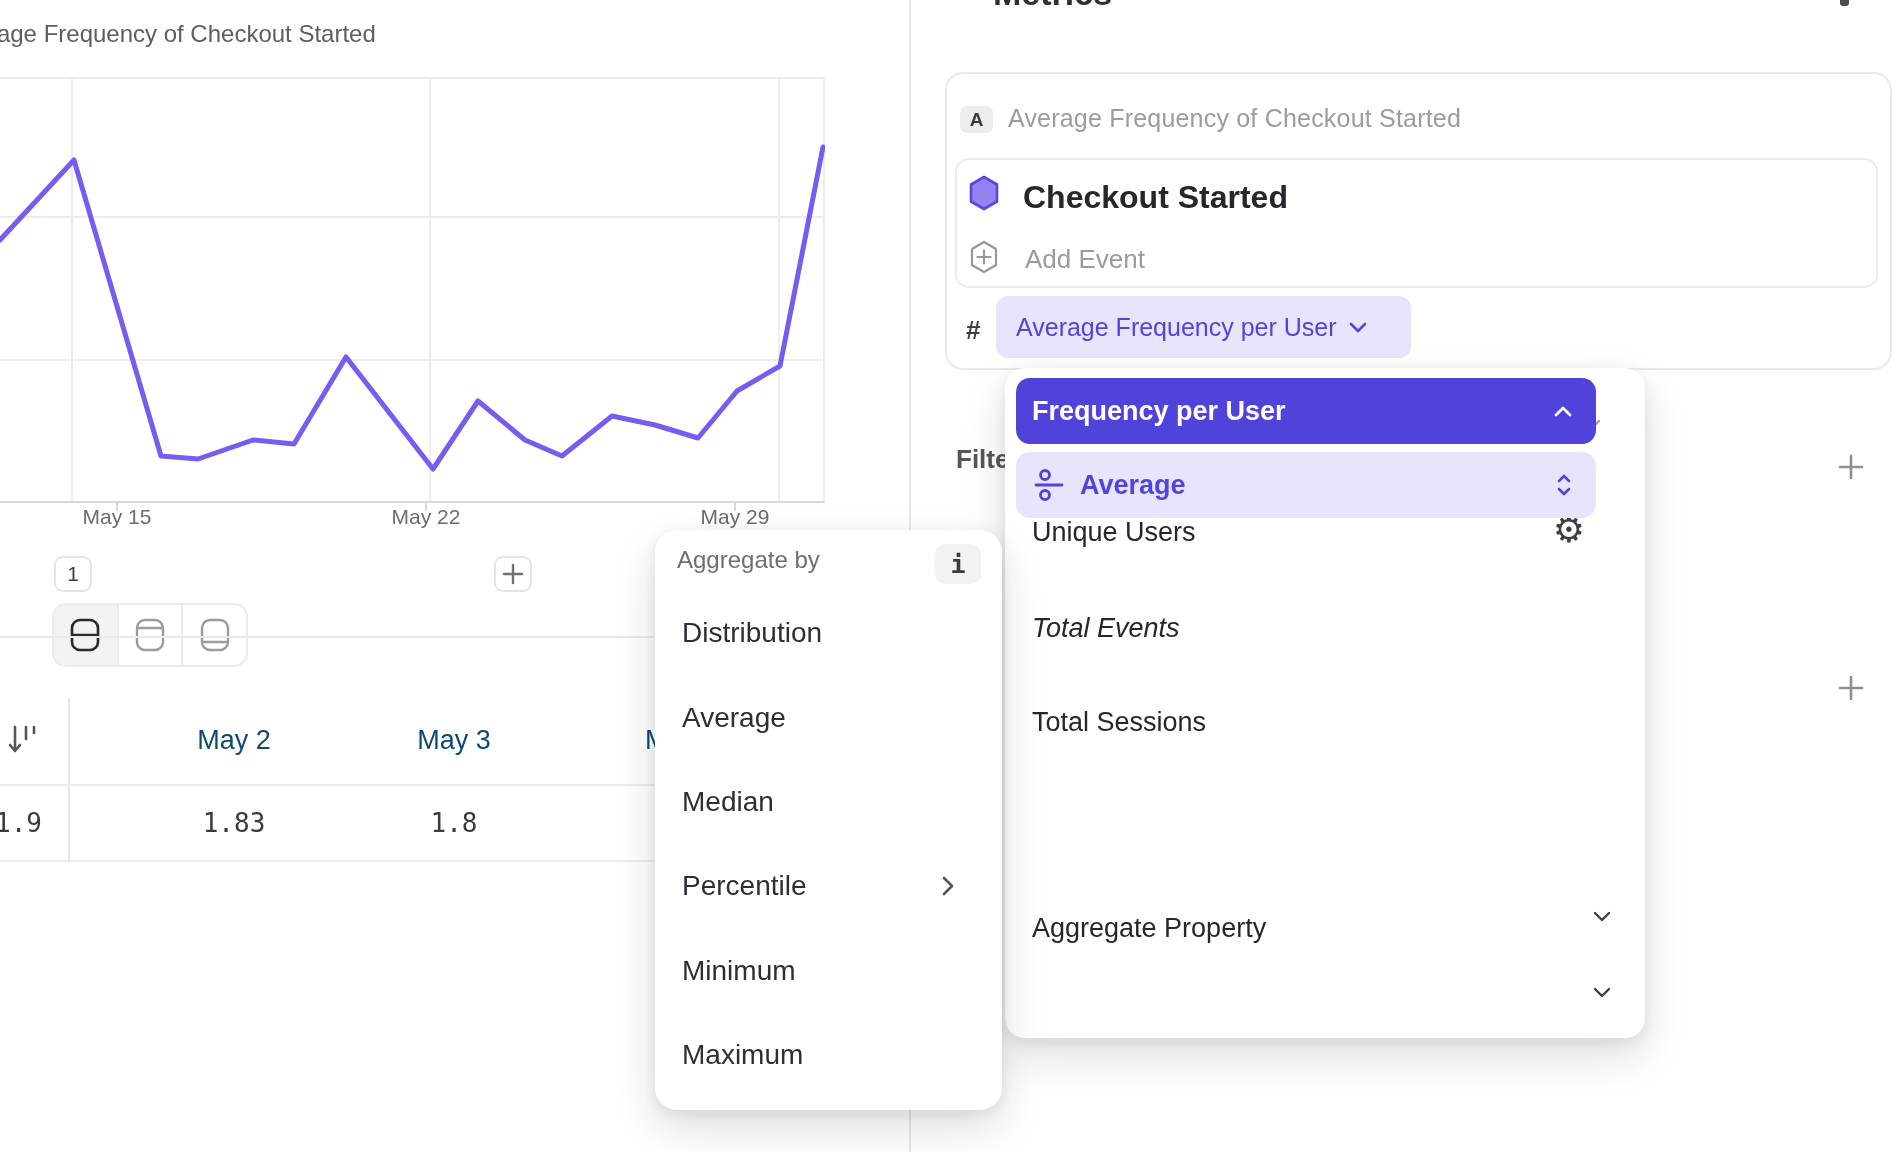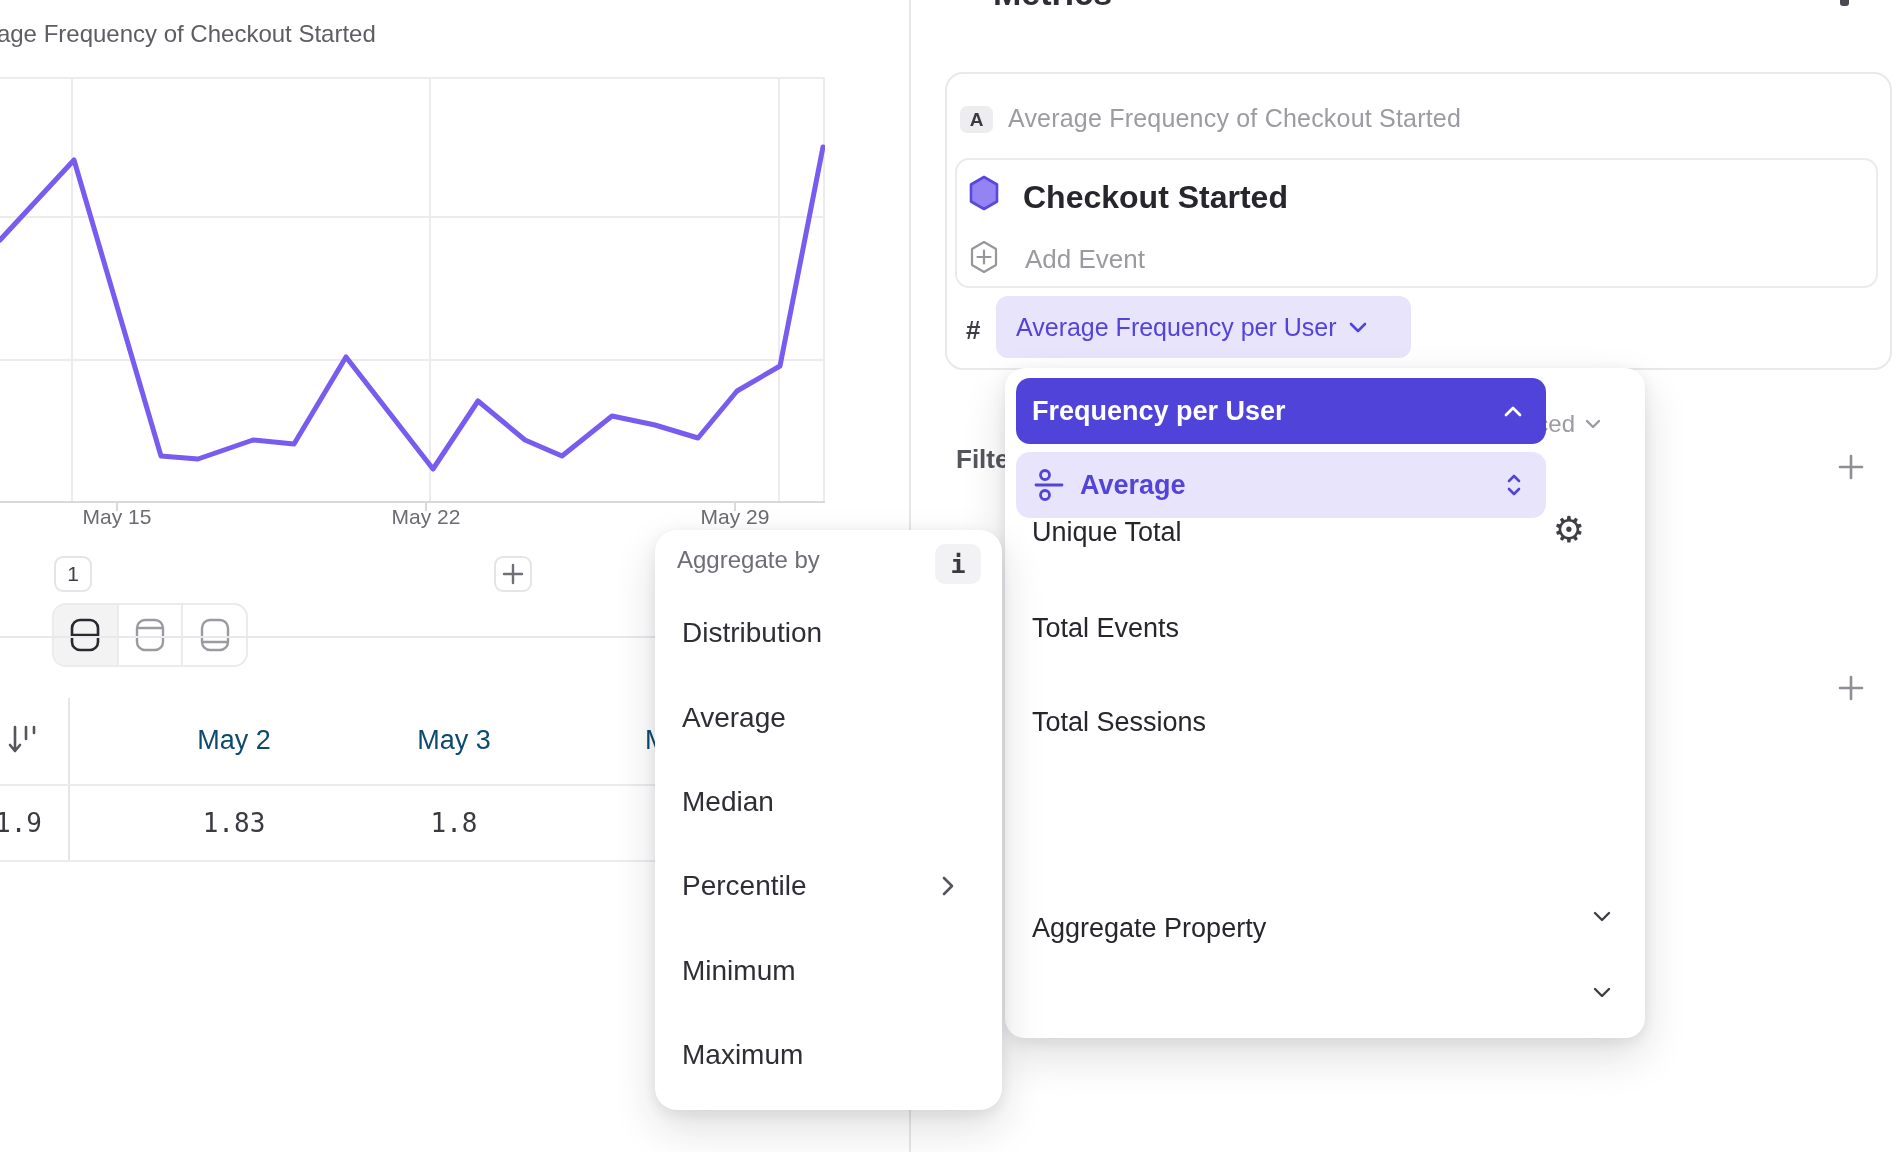--- a/index.html
+++ b/index.html
@@ -63,21 +63,21 @@
   
   .panel{background:#fff;border-radius:22px;
          box-shadow:0 18px 44px rgba(25,25,35,.14),0 4px 14px rgba(25,25,35,.08);}
   .measuring-panel{left:1005px;top:368px;width:640px;height:670px;border-radius:20px;}
   .agg-panel{left:655px;top:530px;width:347px;height:580px;}
 
   .mp-header-label{left:27px;top:410px;font-size:24px;color:#8c8c93;}
   .mp-advanced{right:44px;top:410px;font-size:24px;color:#9a9aa0;display:flex;align-items:center;gap:10px;}
   .mp-item{left:27px;height:34px;font-size:27px;font-weight:500;color:#26262c;display:flex;align-items:center;white-space:nowrap;}
   .mp-chev{position:absolute;right:34px;}
-  .mp-row{left:11px;width:530px;height:66px;border-radius:14px;display:flex;align-items:center;box-sizing:border-box;}
+  .mp-row{left:11px;width:580px;height:66px;border-radius:14px;display:flex;align-items:center;box-sizing:border-box;}
   .mp-row.primary{background:#4f43da;}
   .mp-row.primary span{margin-left:16px;font-size:27px;font-weight:600;color:#fff;white-space:nowrap;}
   .mp-row.secondary{background:#e8e4fc;}
   .mp-row.secondary span{margin-left:14px;font-size:27px;font-weight:600;color:#5344d9;white-space:nowrap;}
   .mp-row .right-ic{position:absolute;right:24px;}
   .gear{position:absolute;right:60px;top:512px;font-size:36px;color:#3e3e45;line-height:36px;}
 
   .ap-header{left:22px;top:546px;font-size:24px;font-weight:500;color:#6e6e76;}
   .ap-info{left:280px;top:544px;width:46px;height:40px;background:#f2f2f4;border-radius:10px;
            display:flex;align-items:center;justify-content:center;
@@ -204,24 +204,24 @@
 
   <div class="abs panel measuring-panel">
     <div class="abs mp-header-label" style="top: 42px;">Measuring</div>
     <div class="abs mp-advanced" style="top: 42px;">
       <span>Advanced</span>
       <svg width="16" height="10" viewBox="0 0 16 10">
         <path d="M2 2 L8 8 L14 2" fill="none" stroke="#9a9aa0" stroke-width="2.4" stroke-linecap="round" stroke-linejoin="round"></path>
       </svg>
     </div>
 
-    <div class="abs mp-item" style="top: 147px;">Unique Total</div>
+    <div class="abs mp-item" style="top: 147px;">Unique Users</div>
     <div class="abs gear" style="top: 144px;">⚙</div>
 
-    <div class="abs mp-item" style="top: 243px;">Total Events</div>
+    <div class="abs mp-item" style="top: 243px; font-style: italic;">Total Events</div>
     <div class="abs mp-item" style="top: 337px;">Total Sessions</div>
 
     <div class="abs mp-row primary" style="top: 10px;">
       <span>Frequency per User</span>
       <svg class="right-ic" width="18" height="11" viewBox="0 0 18 11">
         <path d="M2 9 L9 2 L16 9" fill="none" stroke="#ffffff" stroke-width="2.8" stroke-linecap="round" stroke-linejoin="round"></path>
       </svg>
     </div>
 
     <div class="abs mp-row secondary" style="top: 84px;">

